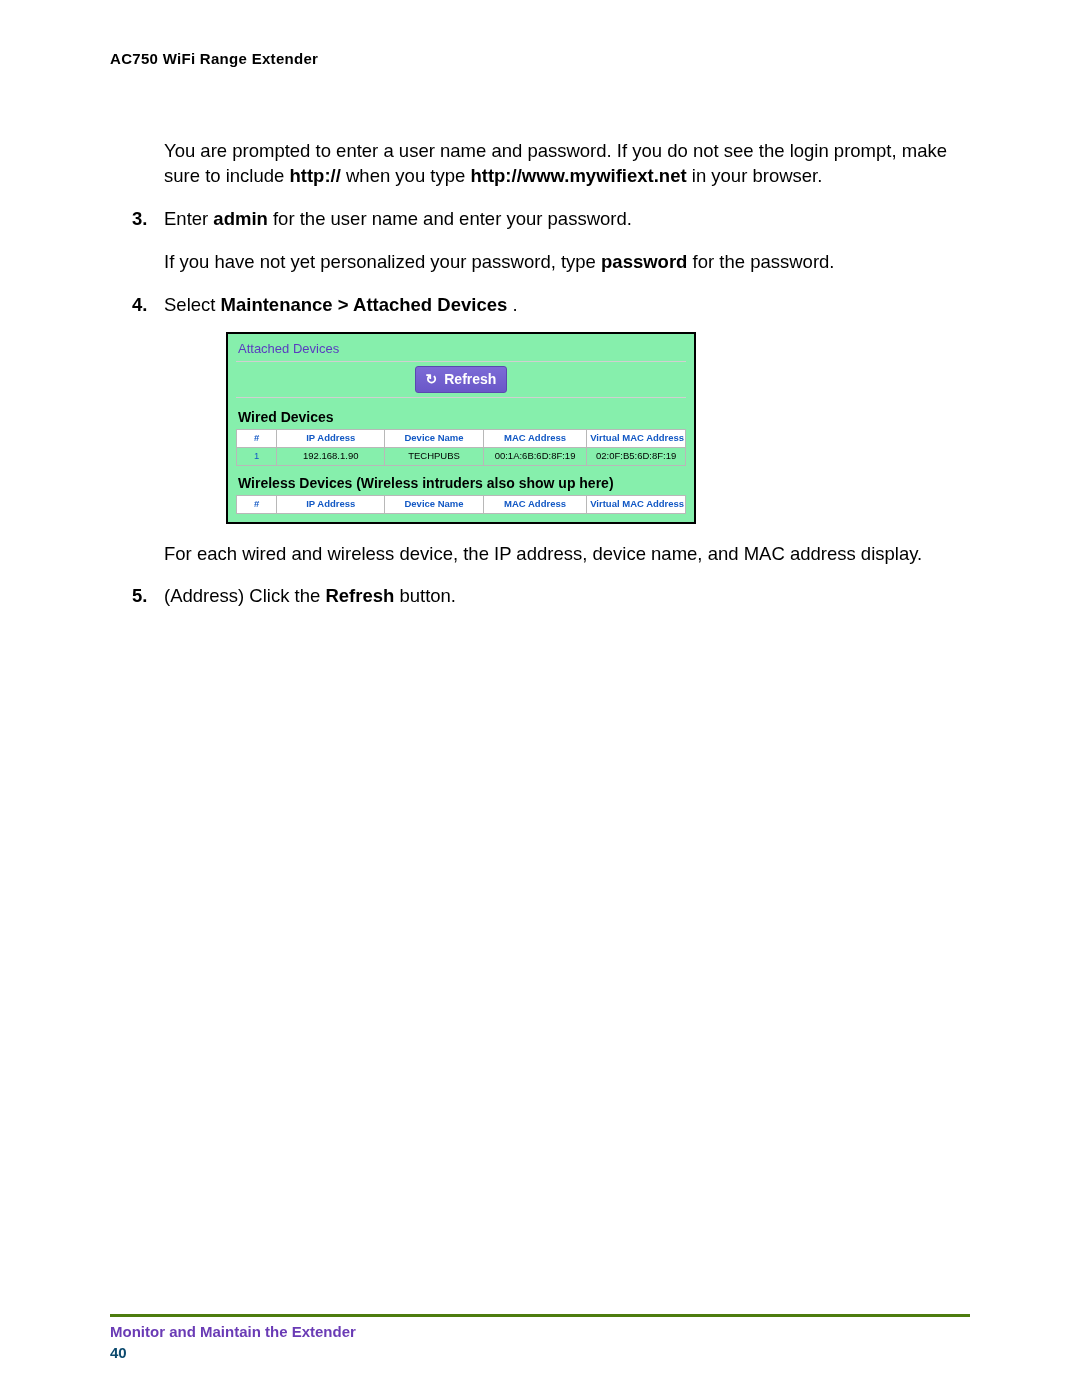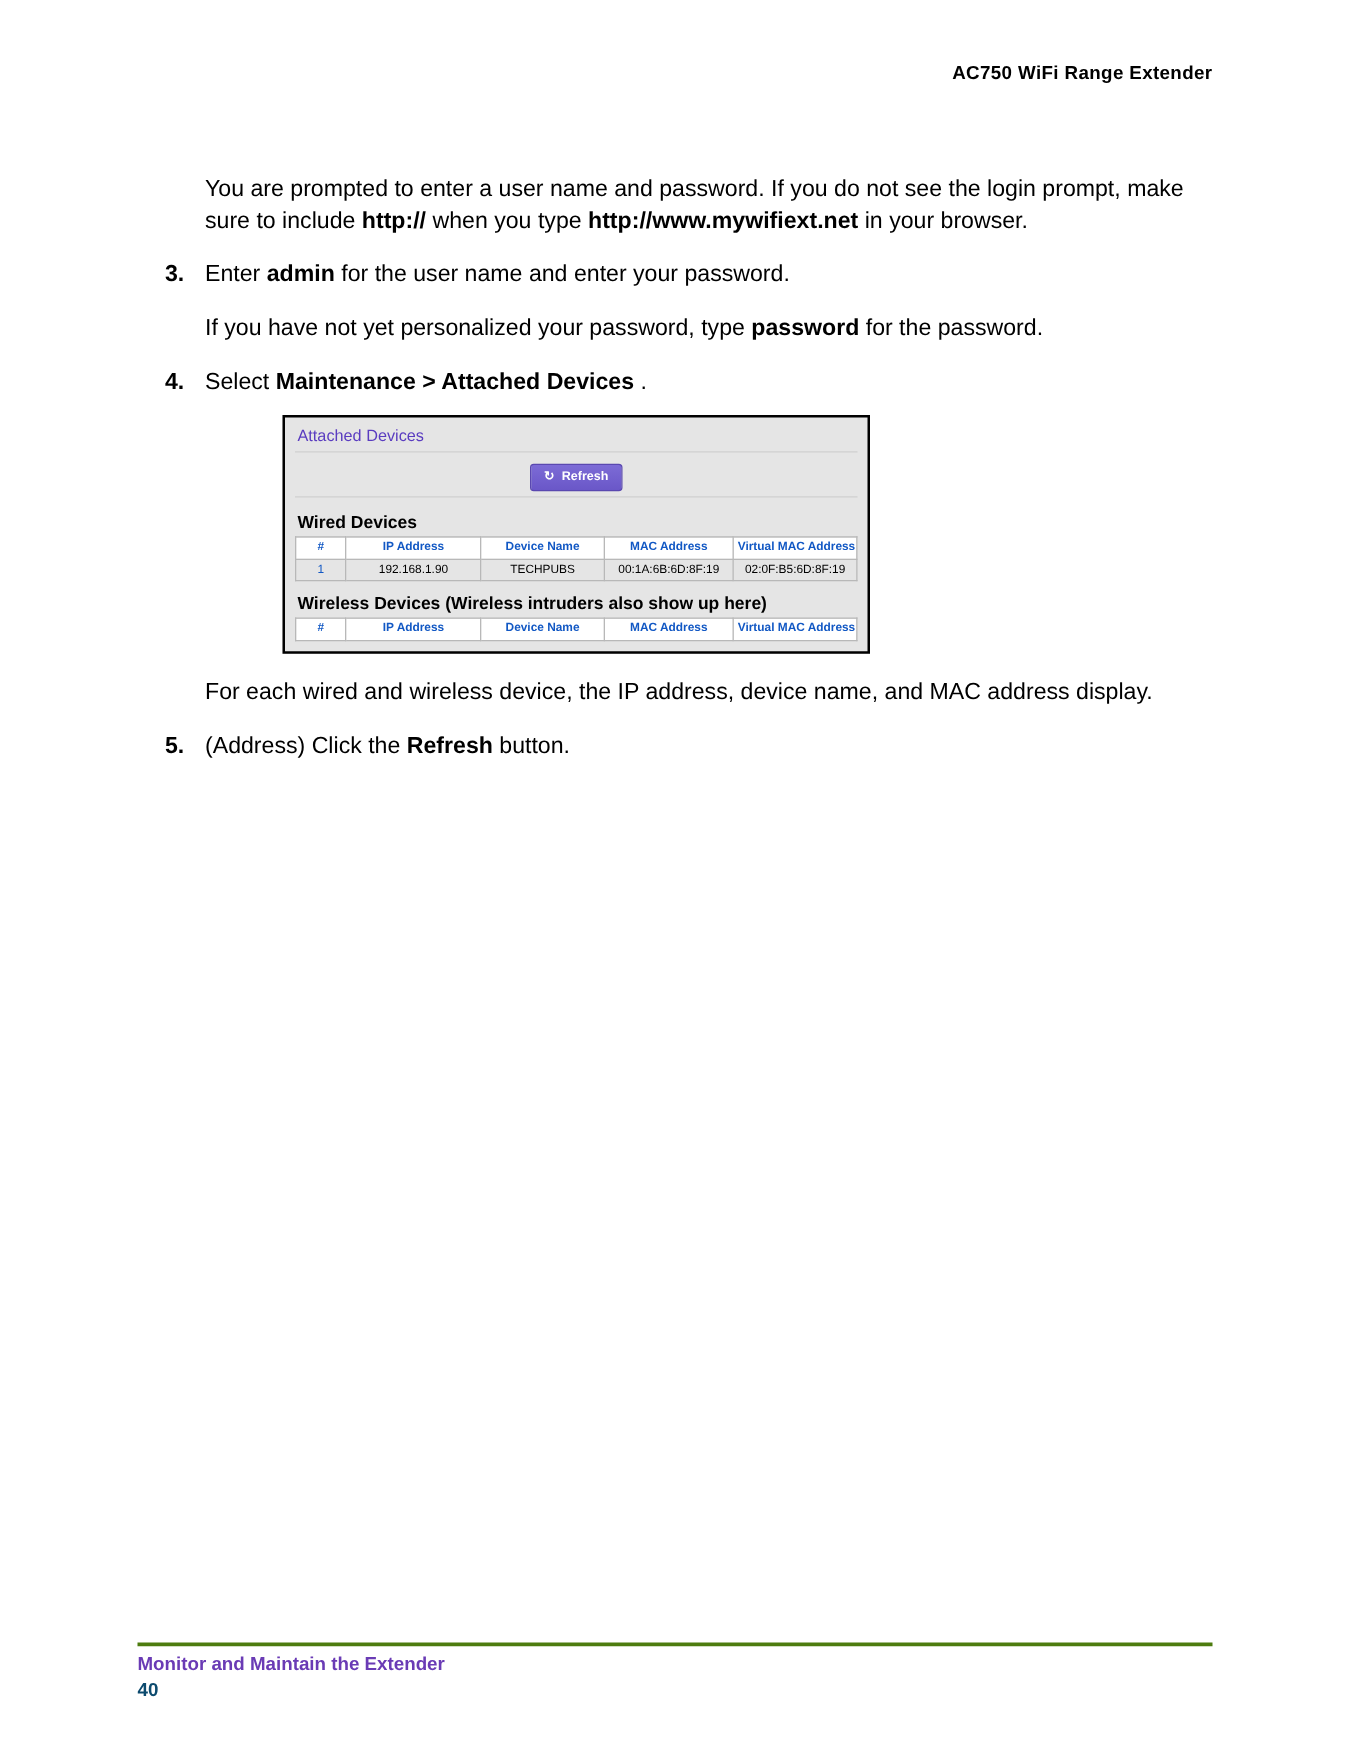--- a/index.html
+++ b/index.html
@@ -11,21 +11,21 @@
   }
   .page {
     width: 1080px;
     height: 1397px;
     position: relative;
     box-sizing: border-box;
     padding: 50px 110px 0 110px;
     margin: 0 auto;
   }
   .page-header {
-    text-align: right;
+    text-align: left;
     font-weight: bold;
     font-size: 15px;
     letter-spacing: 0.3px;
     margin-bottom: 72px;
   }
   .body-text {
     font-size: 18.5px;
     line-height: 1.35;
   }
   .continuation {
@@ -54,39 +54,39 @@
   }
   .bold { font-weight: bold; }
 
   
   .panel-wrap {
     margin: 14px 0 18px 62px;
     width: 470px;
     border: 2px solid #000;
     box-sizing: border-box;
     padding: 6px 8px 8px 8px;
-    background: #e5e5e5;
+    background: #86efac;
   }
   .panel-title {
     color: #5a3cc0;
     font-size: 13px;
     margin: 0 0 4px 2px;
   }
   .refresh-row {
     border-top: 1px solid #d0d0d0;
     border-bottom: 1px solid #d0d0d0;
     padding: 4px 0;
     text-align: center;
     margin-bottom: 10px;
   }
   .refresh-btn {
     display: inline-block;
     background: linear-gradient(#7c6bd6, #6a57c8);
     color: #fff;
-    font-size: 10px;
+    font-size: 14px;
     font-weight: bold;
     padding: 3px 10px;
     border-radius: 3px;
     border: 1px solid #5a48b0;
   }
   .refresh-btn .ico {
     display: inline-block;
     margin-right: 3px;
   }
   .section-label {

